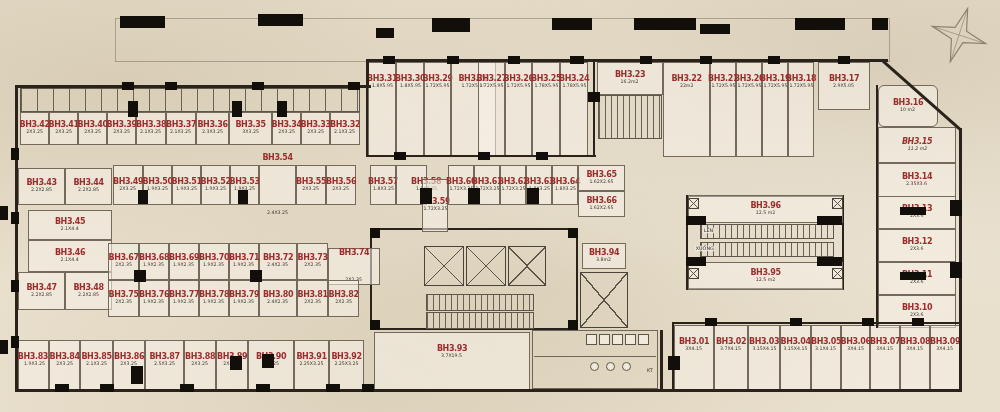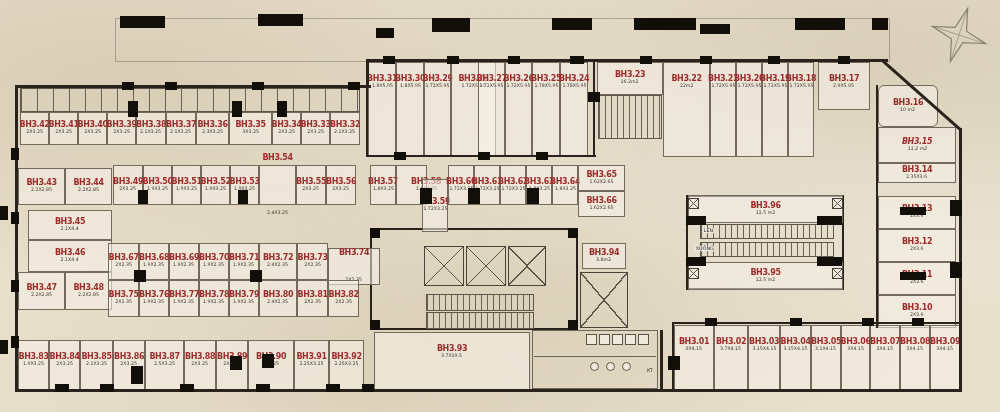--- a/index.html
+++ b/index.html
@@ -144,21 +144,21 @@
       <div class="udim">2.9X5.05</div>
     </div>
     <div class="room" style="left: 878px; top: 85px; width: 60px; height: 42px; border-radius: 6px;">
       <div class="uname">BH3.16</div>
       <div class="udim">10 m2</div>
     </div>
     <div class="room" style="left: 878px; top: 127px; width: 78px; height: 36px; font-style: italic;">
       <div class="uname">BH3.15</div>
       <div class="udim">11.2 m2</div>
     </div>
-    <div class="room" style="left: 878px; top: 163px; width: 78px; height: 20px;">
+    <div class="room" style="left: 878px; top: 163px; width: 78px; height: 34px;">
       <div class="uname">BH3.14</div>
       <div class="udim">2.35X3.6</div>
     </div>
     <div class="room" style="left: 878px; top: 196px; width: 78px; height: 33px;">
       <div class="uname">BH3.13</div>
       <div class="udim">2X3.6</div>
     </div>
     <div class="room" style="left: 878px; top: 229px; width: 78px; height: 33px;">
       <div class="uname">BH3.12</div>
       <div class="udim">2X3.6</div>
@@ -368,21 +368,21 @@
       <div class="udim">2.4X2.35</div>
     </div>
     <div class="room" style="left: 297px; top: 280px; width: 31px; height: 37px;">
       <div class="uname">BH3.81</div>
       <div class="udim">2X2.35</div>
     </div>
     <div class="room" style="left: 328px; top: 280px; width: 31px; height: 37px;">
       <div class="uname">BH3.82</div>
       <div class="udim">2X2.35</div>
     </div>
-    <div class="room lp-top" style="left: 18px; top: 340px; width: 31px; height: 50px;">
+    <div class="room lp-top" style="left: 18px; top: 340px; width: 31px; height: 50px; align-items: flex-end;">
       <div class="uname">BH3.83</div>
       <div class="udim">1.9X3.25</div>
     </div>
     <div class="room lp-top" style="left: 49px; top: 340px; width: 31px; height: 50px;">
       <div class="uname">BH3.84</div>
       <div class="udim">2X3.25</div>
     </div>
     <div class="room lp-top" style="left: 80px; top: 340px; width: 33px; height: 50px;">
       <div class="uname">BH3.85</div>
       <div class="udim">2.1X3.25</div>

